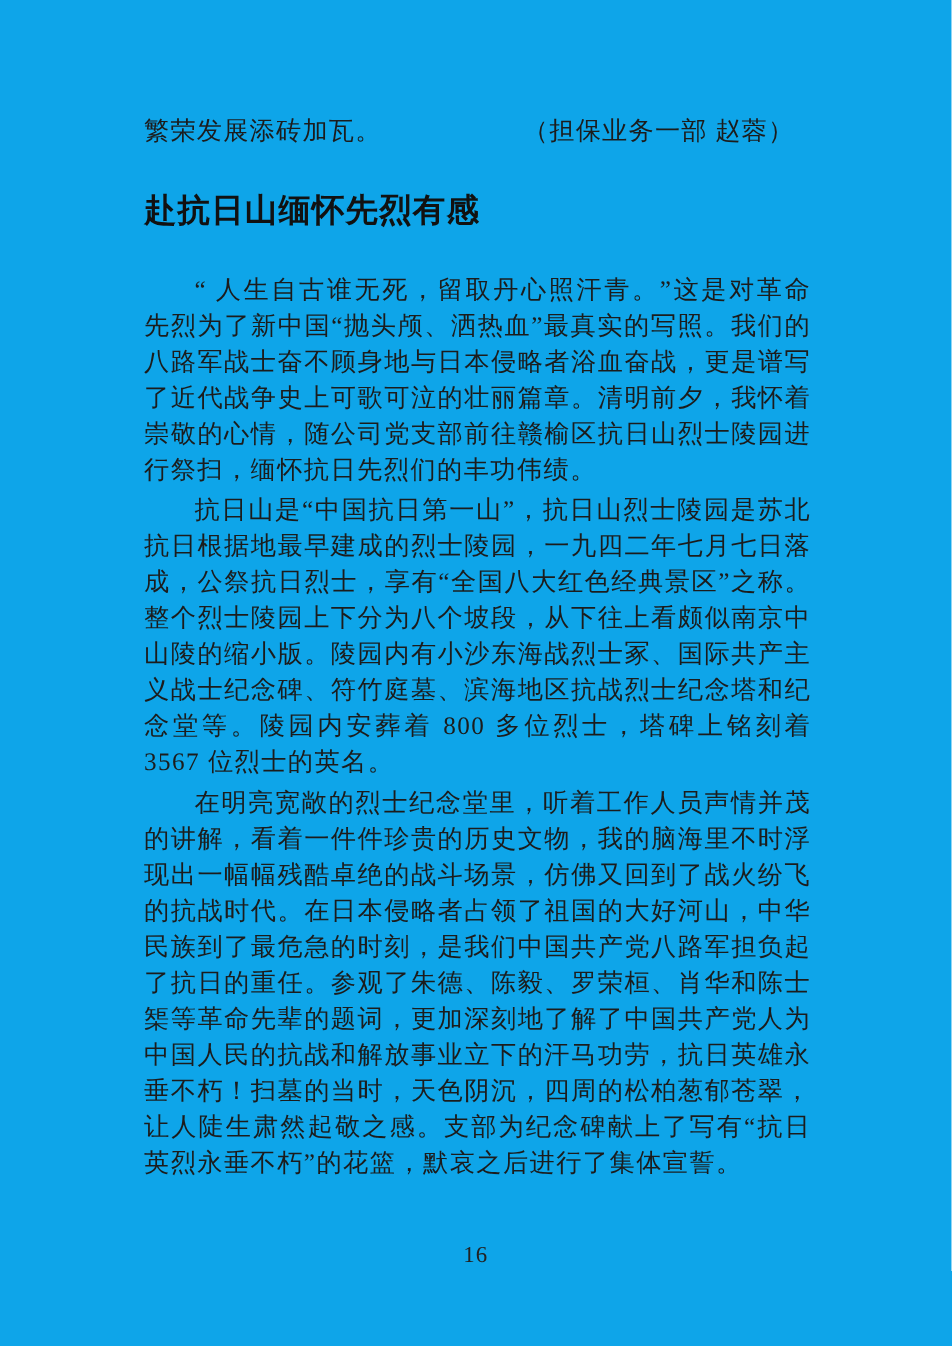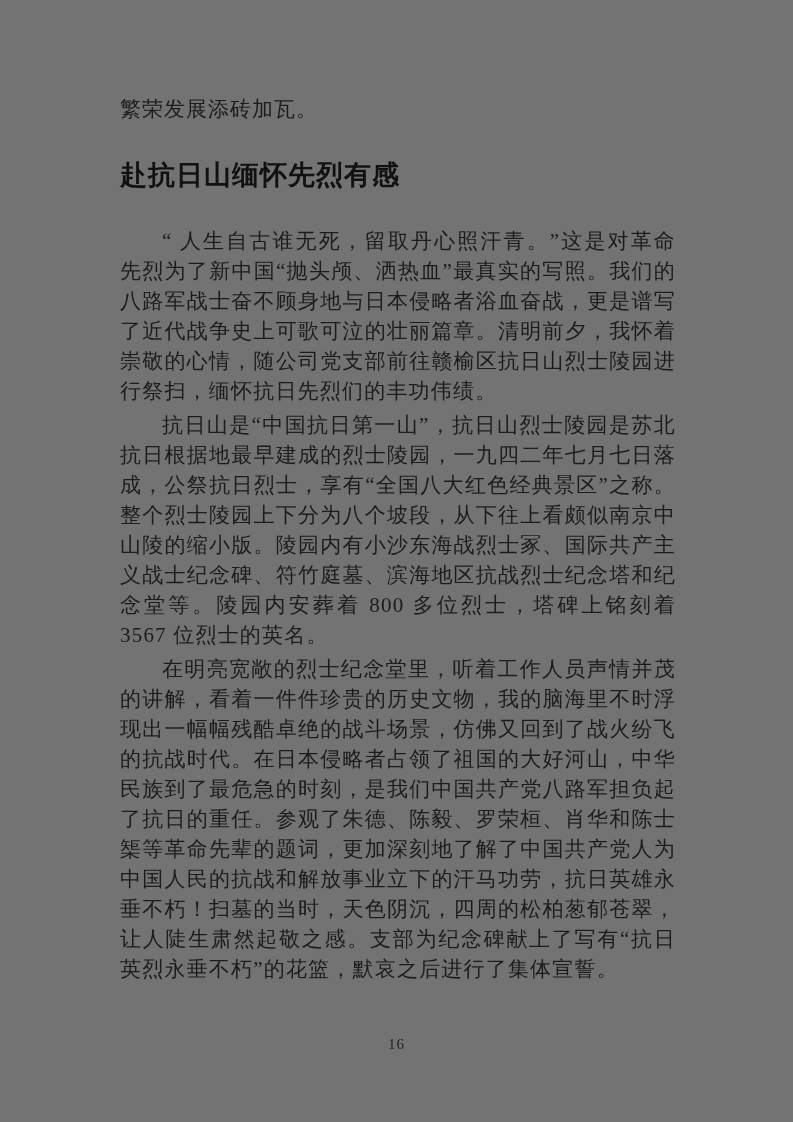--- a/index.html
+++ b/index.html
@@ -4,21 +4,21 @@
 <style>
   html, body {
     margin: 0;
     padding: 0;
     background: #ffffff;
   }
   .page {
     position: relative;
     width: 793px;
     height: 1122px;
-    background: #737373;
+    background: #0ea5e9;
     color: #1c1c1c;
     font-family: "Liberation Serif", serif;
     overflow: hidden;
   }
   .content {
     position: absolute;
     left: 120px;
     top: 96px;
     width: 556px;
   }
@@ -51,33 +51,34 @@
   .article-body p {
     margin: 0 0 4px 0;
     text-indent: 2em;
   }
   .page-number {
     position: absolute;
     left: 0;
     top: 1036px;
     width: 100%;
     text-align: center;
-    font-size: 15px;
+    font-size: 19px;
     letter-spacing: 1px;
     color: #222222;
   }
 </style>
 </head>
 <body>
 
 <div class="page">
   <div class="content">
 
     <div class="header-line">
       <span>繁荣发展添砖加瓦。</span>
+      <span>（担保业务一部 赵蓉）</span>
     </div>
 
     <h1 class="article-title">赴抗日山缅怀先烈有感</h1>
 
     <div class="article-body">
         <p>“ 人生自古谁无死，留取丹心照汗青。”这是对革命先烈为了新中国“抛头颅、洒热血”最真实的写照。我们的八路军战士奋不顾身地与日本侵略者浴血奋战，更是谱写了近代战争史上可歌可泣的壮丽篇章。清明前夕，我怀着崇敬的心情，随公司党支部前往赣榆区抗日山烈士陵园进行祭扫，缅怀抗日先烈们的丰功伟绩。</p>
         <p>抗日山是“中国抗日第一山”，抗日山烈士陵园是苏北抗日根据地最早建成的烈士陵园，一九四二年七月七日落成，公祭抗日烈士，享有“全国八大红色经典景区”之称。整个烈士陵园上下分为八个坡段，从下往上看颇似南京中山陵的缩小版。陵园内有小沙东海战烈士冢、国际共产主义战士纪念碑、符竹庭墓、滨海地区抗战烈士纪念塔和纪念堂等。陵园内安葬着 800 多位烈士，塔碑上铭刻着 3567 位烈士的英名。</p>
         <p>在明亮宽敞的烈士纪念堂里，听着工作人员声情并茂的讲解，看着一件件珍贵的历史文物，我的脑海里不时浮现出一幅幅残酷卓绝的战斗场景，仿佛又回到了战火纷飞的抗战时代。在日本侵略者占领了祖国的大好河山，中华民族到了最危急的时刻，是我们中国共产党八路军担负起了抗日的重任。参观了朱德、陈毅、罗荣桓、肖华和陈士榘等革命先辈的题词，更加深刻地了解了中国共产党人为中国人民的抗战和解放事业立下的汗马功劳，抗日英雄永垂不朽！扫墓的当时，天色阴沉，四周的松柏葱郁苍翠，让人陡生肃然起敬之感。支部为纪念碑献上了写有“抗日英烈永垂不朽”的花篮，默哀之后进行了集体宣誓。</p>
       </div>
 

